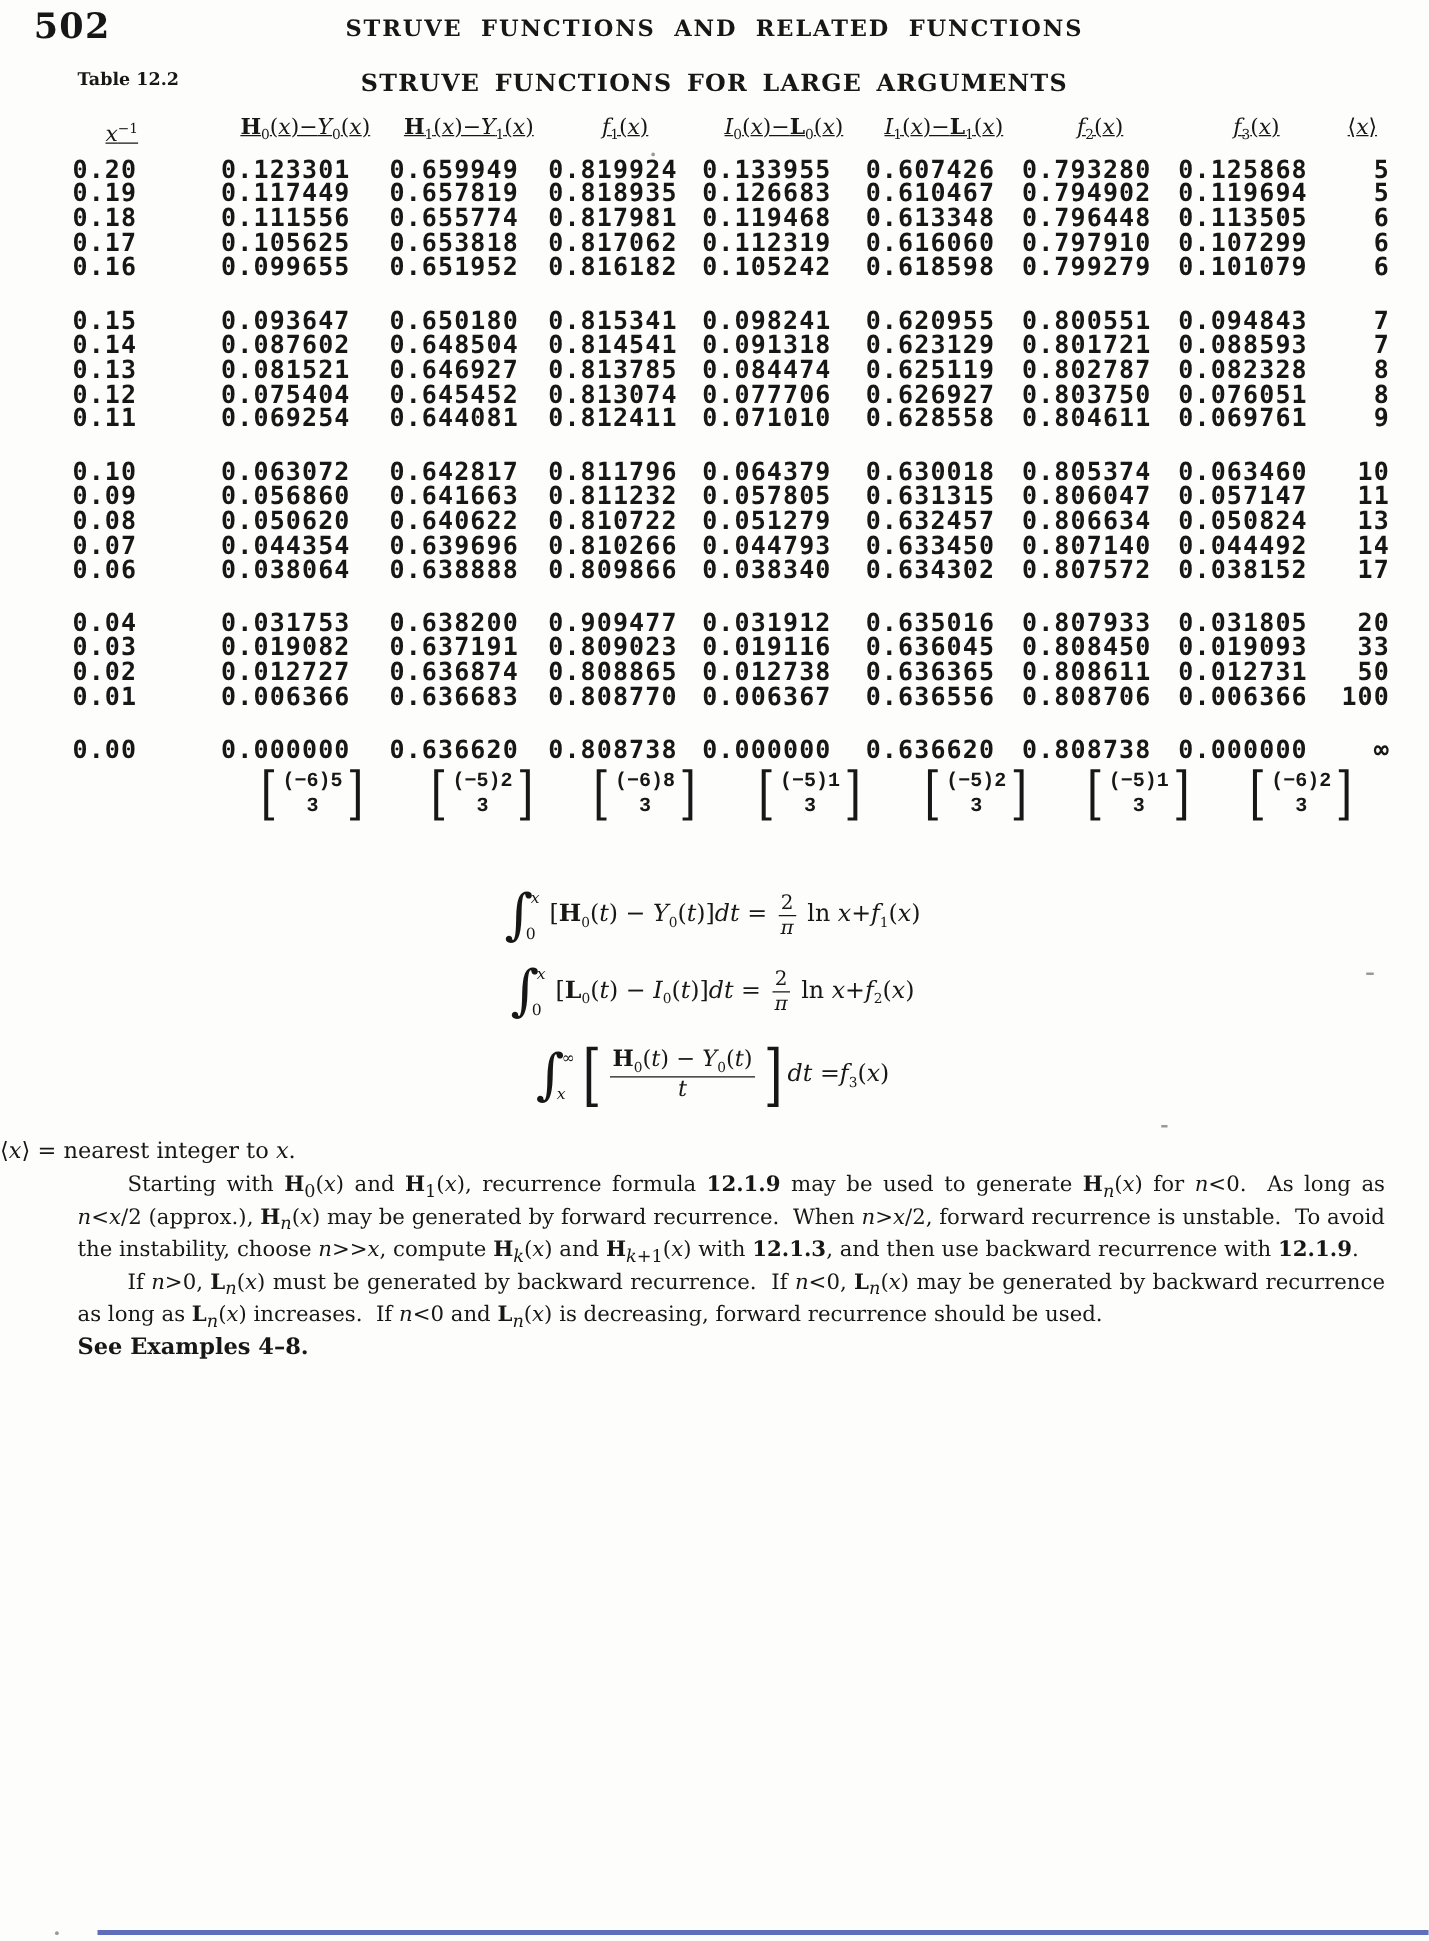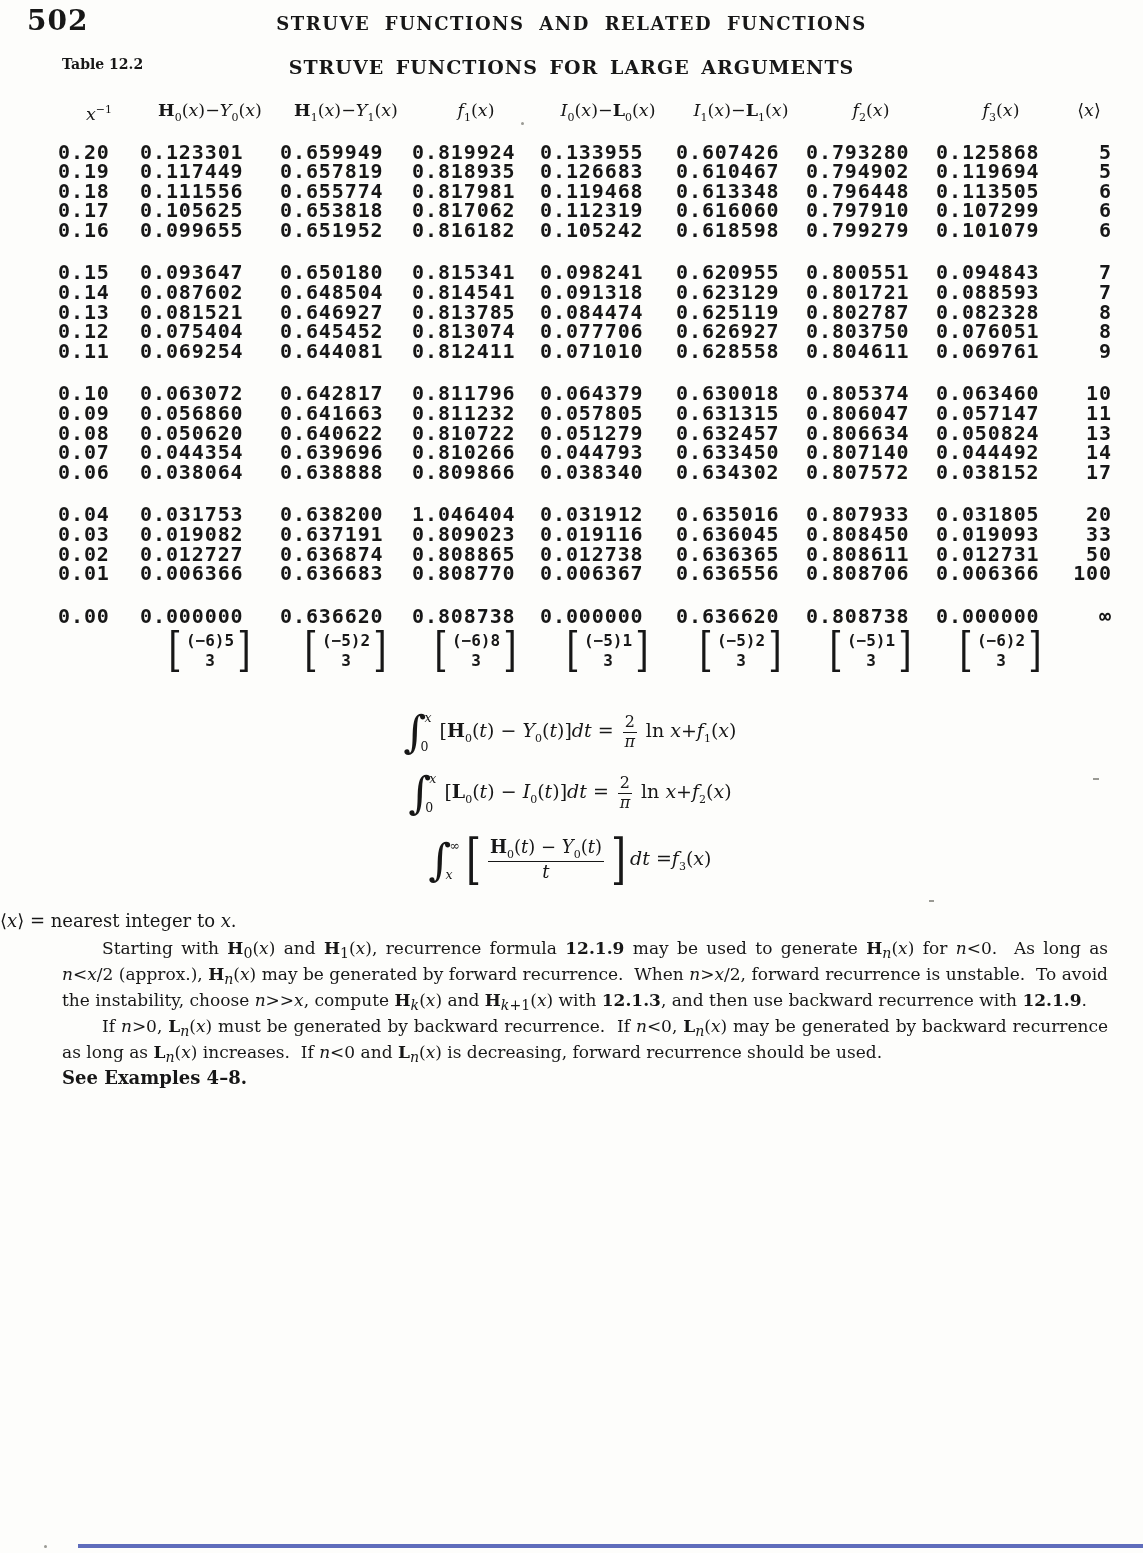--- a/index.html
+++ b/index.html
@@ -12,34 +12,34 @@
   .page-number{position:absolute;top:4px;left:27px;font-size:28px;font-weight:700;letter-spacing:1px;}
   .running-head{position:absolute;top:13px;left:0;right:0;text-align:center;
     font-size:18px;font-weight:700;letter-spacing:1.5px;word-spacing:7px;}
   .table-label{position:absolute;top:56px;left:62px;font-size:14px;font-weight:700;}
   .table-title{position:absolute;top:56px;left:0;right:0;text-align:center;
     font-size:19px;font-weight:700;letter-spacing:1px;word-spacing:4px;}
 
   
   .tbl{position:absolute;top:94px;left:58px;width:1054px;}
   .tr{display:flex;line-height:19.6px;}
-  .thead{margin-bottom:9px;line-height:32px;}
+  .thead{margin-bottom:9px;line-height:17px;text-decoration:underline;}
   .th{font-family:"DejaVu Serif",serif;font-size:17.5px;font-weight:400;text-align:center;}
   .th sub{font-size:11px;}
   .th sup{font-size:11px;}
   .td{font-family:"DejaVu Sans Mono",monospace;font-weight:700;font-size:20px;letter-spacing:0.9px;white-space:pre;}
-  .c0{width:82px;}.c1{width:140px;}.c2{width:132px;}.c3{width:128px;}
+  .c0{width:82px;}.c1{width:140px;margin-left:40px;}.c2{width:132px;}.c3{width:128px;}
   .c4{width:136px;}.c5{width:130px;}.c6{width:130px;}.c7{width:130px;}
   .c8{width:46px;text-align:right;}
   .th.c8{text-align:center;}
   .group-start{margin-top:23px;}
   .error-row{margin-top:3px;}
   .ecell{display:flex;justify-content:center;align-items:center;}
   .brk{font-family:"DejaVu Serif",serif;font-size:46px;font-weight:400;line-height:0.95;transform:scaleX(.75);}
-  .stack{display:inline-flex;flex-direction:column;align-items:center;font-size:16px;line-height:1.25;margin:0 1px;letter-spacing:0;}
+  .stack{display:inline-flex;flex-direction:column;align-items:center;font-size:16px;line-height:1.25;margin:0 1px;letter-spacing:0;font-family:Liberation Mono, monospace;}
 
   
   .formula{position:absolute;left:0;width:100%;display:flex;justify-content:center;align-items:center;
     font-size:19px;}
   .fbody{margin:0 3px;}
   .fbody sub, .frac sub{font-size:11px;}
   .int{font-family:"DejaVu Serif",serif;font-size:44px;line-height:1;font-weight:400;}
   .lims{display:inline-flex;flex-direction:column;justify-content:space-between;height:44px;
     font-size:12.5px;margin-left:-2px;margin-right:5px;}
   .lims .up{align-self:flex-end;}
@@ -242,21 +242,21 @@
         <span class="td c4">0.038340</span>
         <span class="td c5">0.634302</span>
         <span class="td c6">0.807572</span>
         <span class="td c7">0.038152</span>
         <span class="td c8">17</span>
       </div>
       <div class="tr group-start">
         <span class="td c0">0.04</span>
         <span class="td c1">0.031753</span>
         <span class="td c2">0.638200</span>
-        <span class="td c3">1.046404</span>
+        <span class="td c3">0.909477</span>
         <span class="td c4">0.031912</span>
         <span class="td c5">0.635016</span>
         <span class="td c6">0.807933</span>
         <span class="td c7">0.031805</span>
         <span class="td c8">20</span>
       </div>
       <div class="tr">
         <span class="td c0">0.03</span>
         <span class="td c1">0.019082</span>
         <span class="td c2">0.637191</span>

